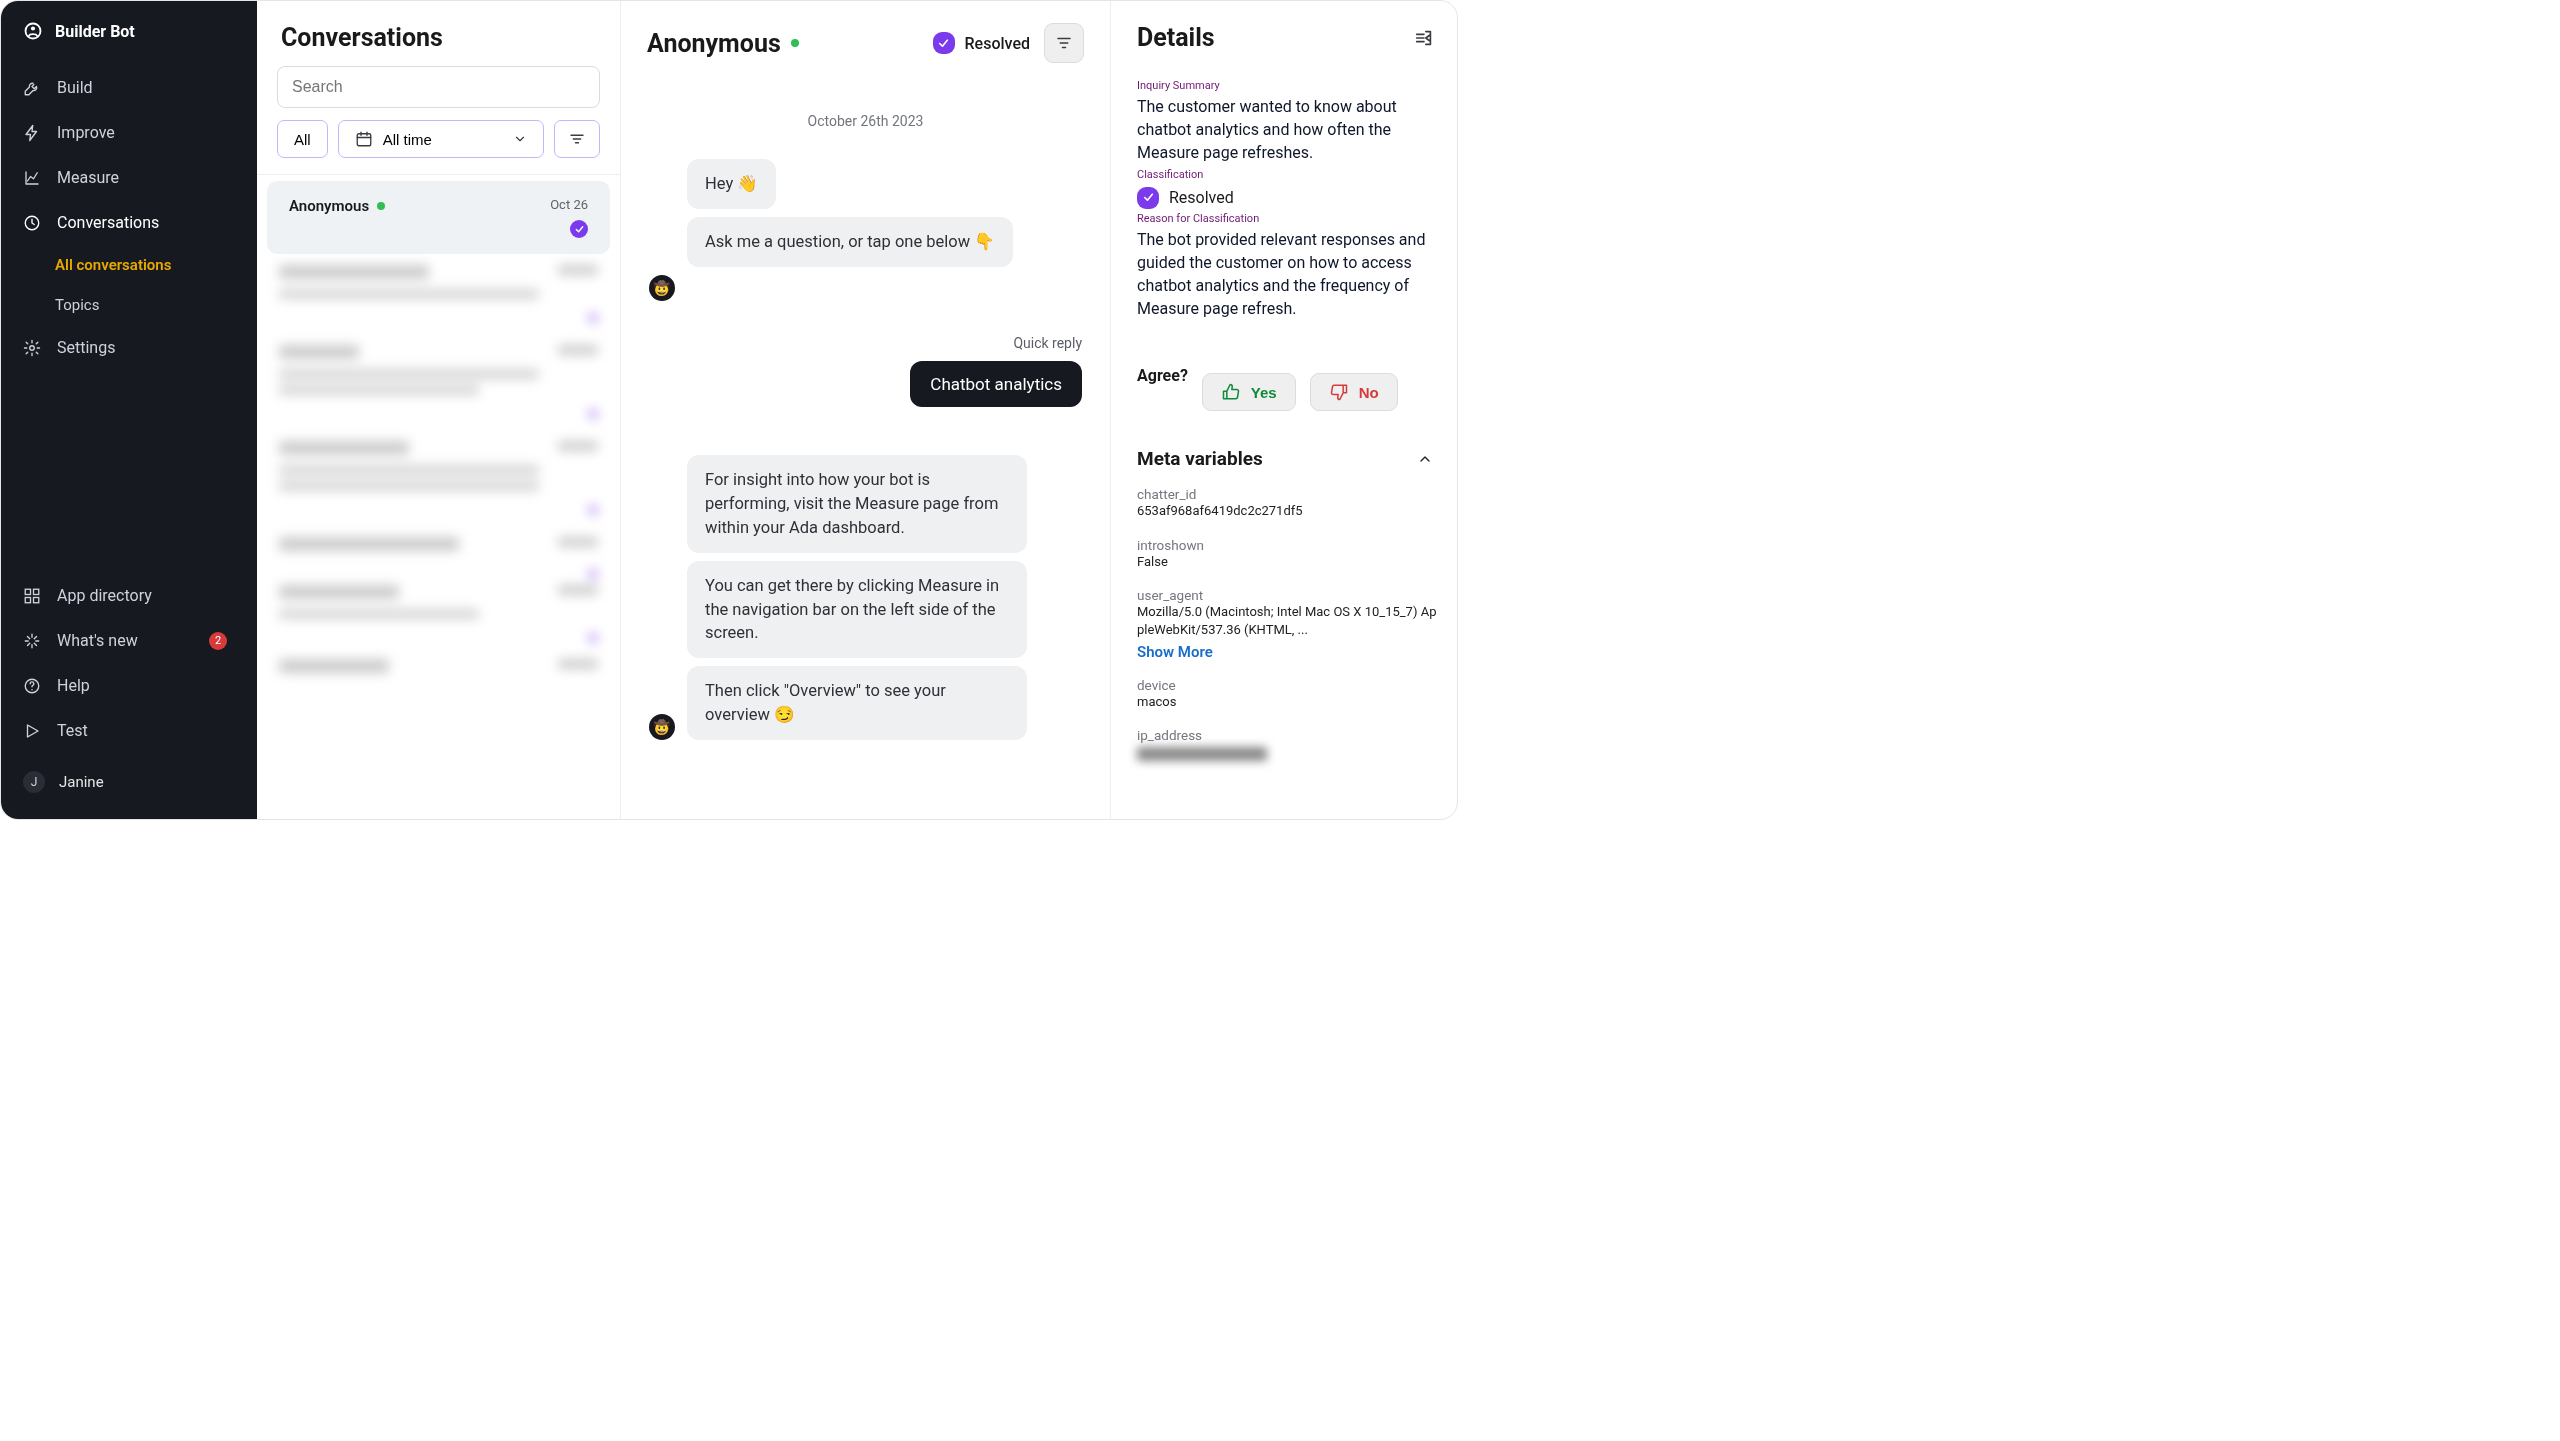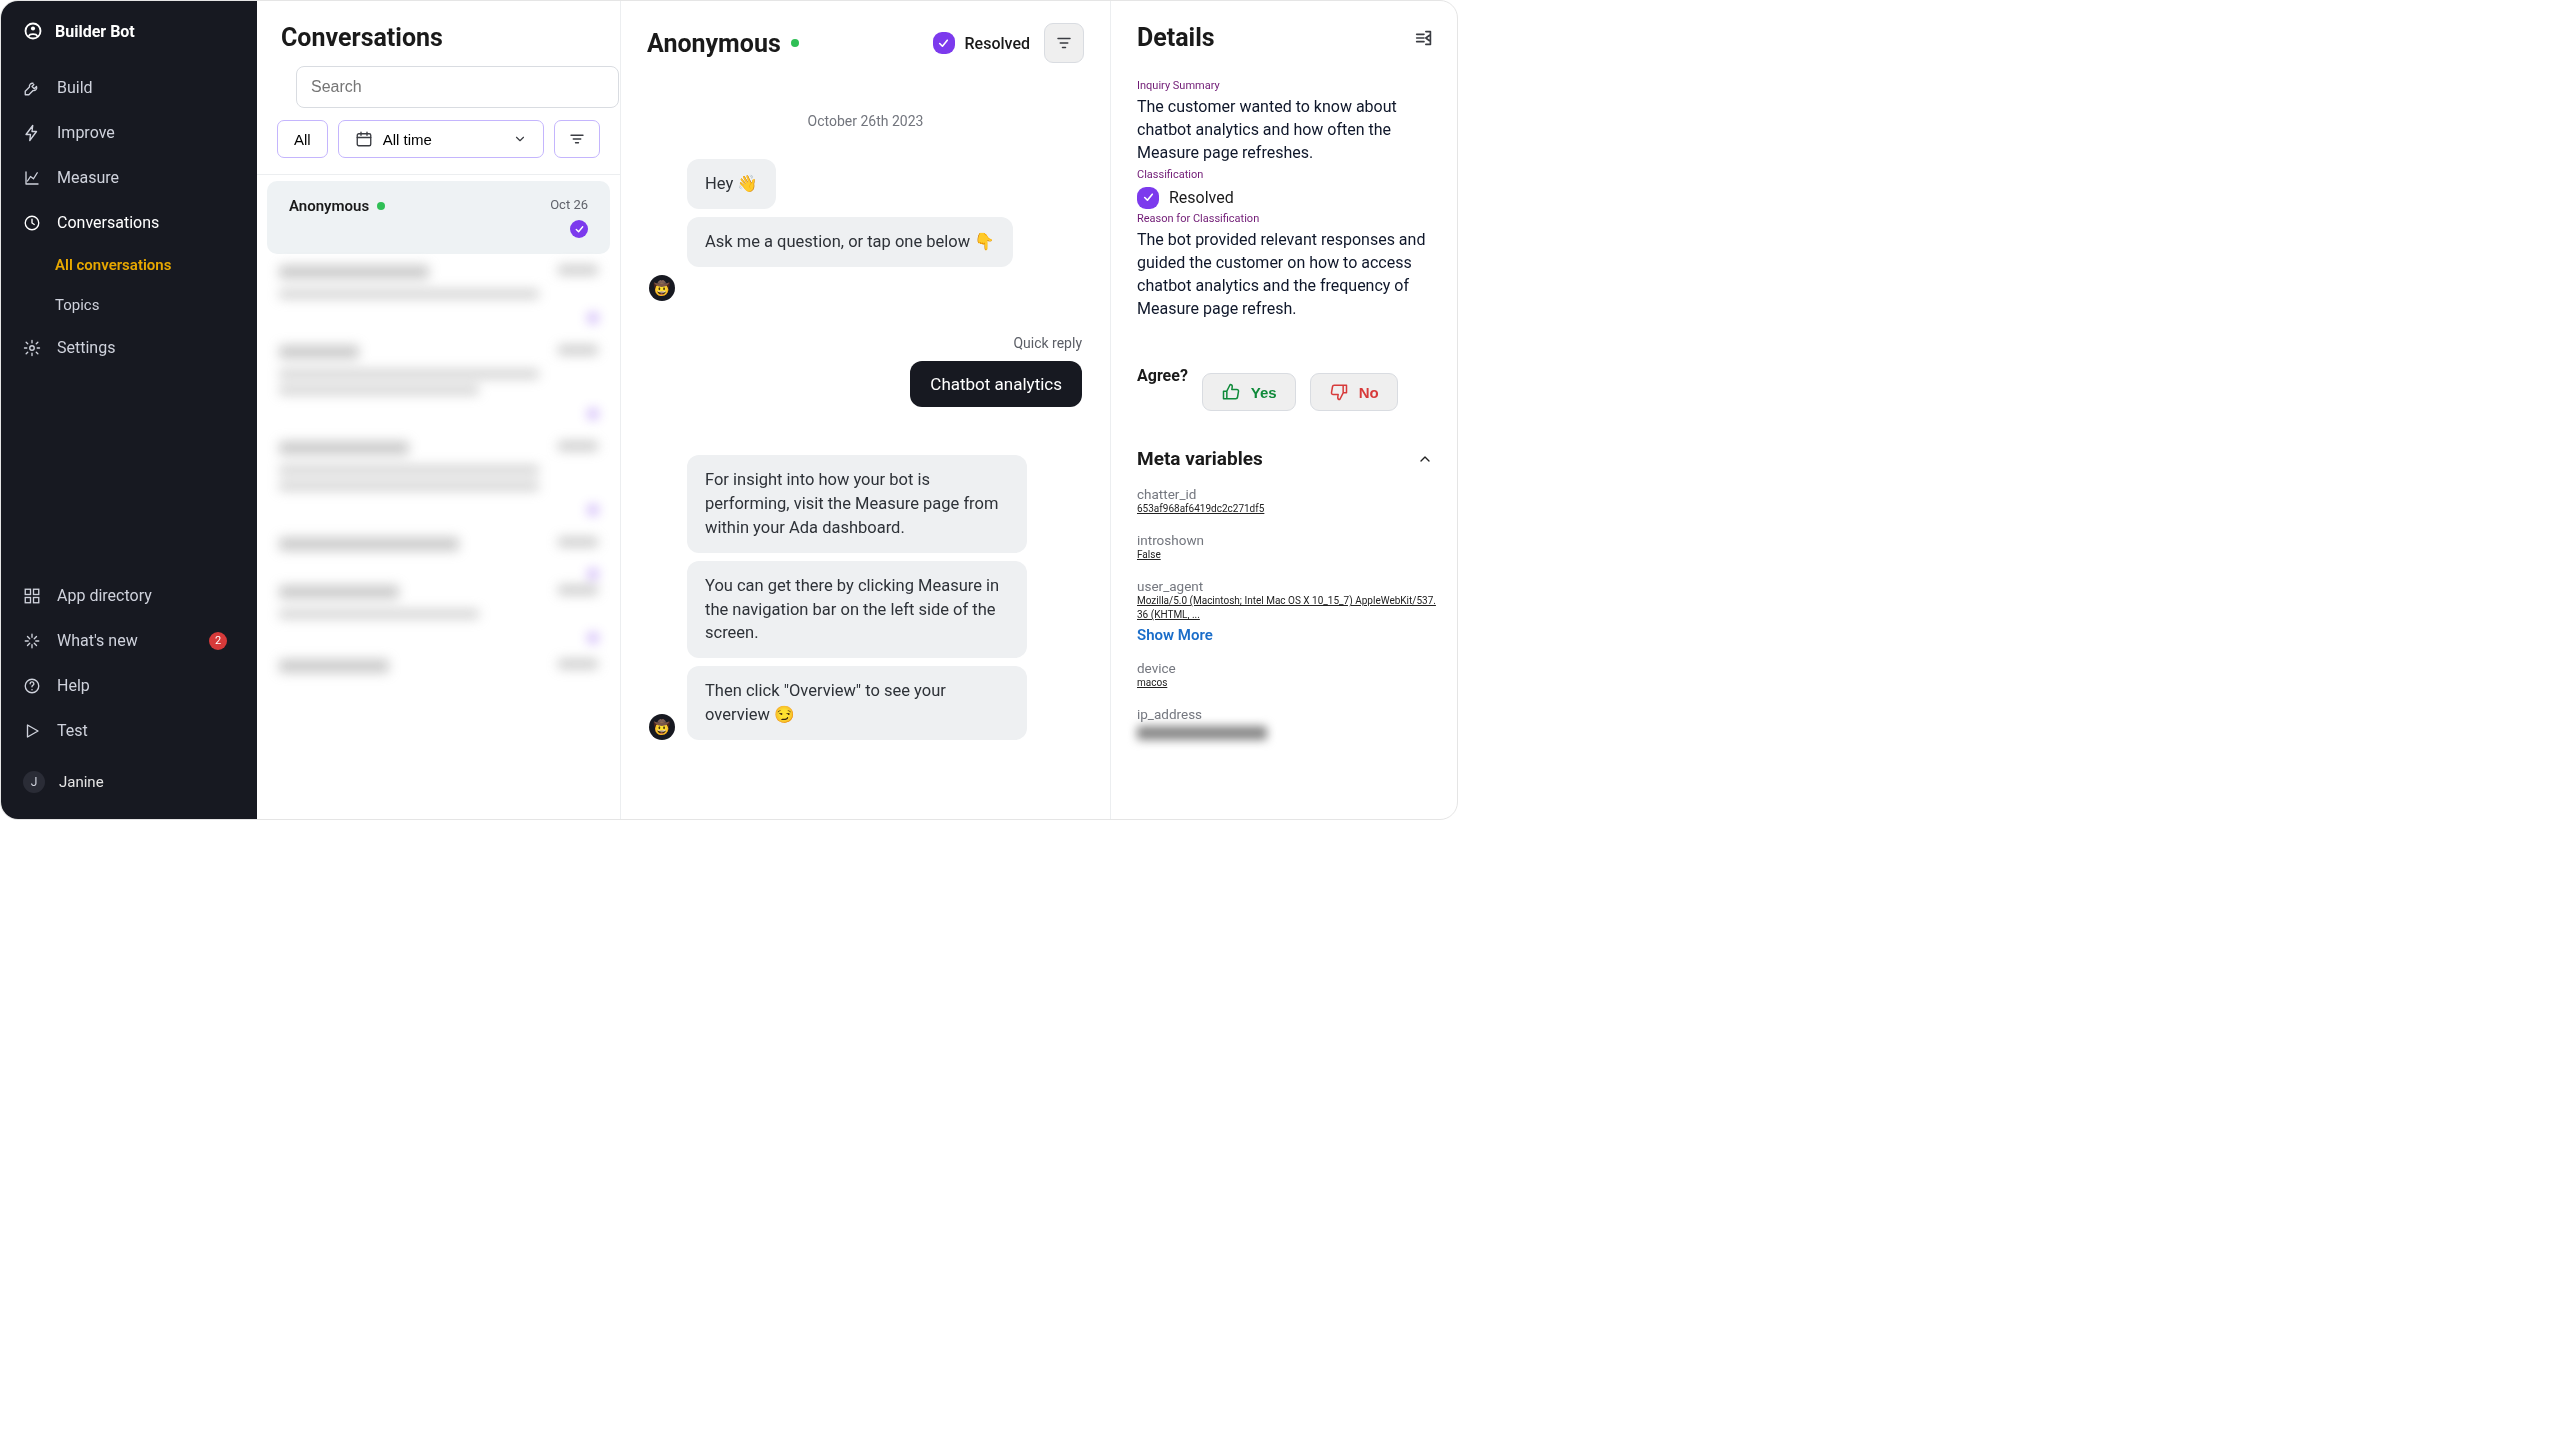--- a/index.html
+++ b/index.html
@@ -16,21 +16,21 @@
 .nav-sub .nav-subitem.active { color: #e8a800; font-weight: 600; }
 .sidebar-bottom { padding-bottom: 8px; }
 .sidebar-bottom .nav-item { position: relative; }
 .badge-count { background:#d73a3a; color:#fff; font-size:11px; width:18px; height:18px; border-radius:9px; display:inline-flex; align-items:center; justify-content:center; margin-left:auto; margin-right:8px; }
 .user-row { display:flex; align-items:center; gap:14px; padding:18px 22px; font-size:15px; }
 .user-avatar { width:22px; height:22px; border-radius:11px; background:#2a2c36; display:inline-flex; align-items:center; justify-content:center; font-size:12px; color:#cfd2dc; }
 
 .conv-list { width: 364px; border-right:1px solid #eceef0; display:flex; flex-direction:column; }
 .conv-header { padding: 22px 24px 14px 24px; font-size: 25px; font-weight: 700; }
 .conv-controls { padding: 0 20px 16px 20px; display:flex; flex-direction:column; gap:12px; border-bottom:1px solid #eceef0;}
-.search-input { width:100%; padding:11px 14px; border:1px solid #d9dce1; border-radius:8px; font-size:16px; background:#fff;margin-left:19px;}
+.search-input { width:100%; padding:11px 14px; border:1px solid #d9dce1; border-radius:8px; font-size:16px; background:#fff;}
 .control-row { display:flex; gap:10px; }
 .pill-btn { border:1px solid #c4b5fd; border-radius:7px; background:#fff; padding:9px 16px; font-size:15px; cursor:pointer; display:flex; align-items:center; gap:10px; }
 .pill-btn.grow { flex:1; justify-content:space-between; }
 .pill-btn.square { width:46px; justify-content:center; padding:9px 0; }
 .conv-items { flex:1; overflow:hidden; position:relative; }
 .conv-item { padding:16px 22px; display:flex; justify-content:space-between; align-items:flex-start; border-radius:10px; margin:6px 10px; }
 .conv-item.selected { background:#eef2f4; }
 .conv-name { font-weight:600; font-size:15px; display:flex; align-items:center; gap:8px; }
 .status-dot { width:8px; height:8px; border-radius:4px; background:#2fbf55; display:inline-block; }
 .conv-meta { text-align:right; font-size:13px; color:#60636b; display:flex; flex-direction:column; gap:8px; align-items:flex-end; }
@@ -66,21 +66,21 @@
 .sec-text { font-size:16px; line-height:1.45; color:#0f172a; }
 .class-row { display:flex; align-items:center; gap:10px; margin-top:6px; }
 .agree-row { display:flex; align-items:center; gap:14px; margin-top:20px; }
 .agree-label { font-weight:700; font-size:16px; }
 .vote-btn { border:1px solid #d9dce1; border-radius:9px; padding:8px 18px; display:inline-flex; align-items:center; gap:10px; font-size:15px; font-weight:600; cursor:pointer;margin-top:33px;}
 .vote-yes { color:#0f8a3a; }
 .vote-no { color:#d73a3a; }
 .meta-h { font-size:19px; font-weight:700; margin-top:36px; display:flex; justify-content:space-between; align-items:center; padding-right:4px;}
 .meta-item { margin-top:16px; }
 .meta-key { font-size:13.5px; color:#74777f; }
-.meta-val { font-size:10px; color:#222; word-break:break-all; line-height:1.4;text-decoration:underline;}
+.meta-val { font-size:13px; color:#222; word-break:break-all; line-height:1.4;}
 .show-more { color:#1a6dc9; font-weight:600; cursor:pointer; margin-top:4px; font-size:15px;}
 .meta-blur { filter:blur(5px); height:14px; background:#888; border-radius:3px; width:130px; margin-top:4px;}
 
 svg { display:block; }
 </style>
 </head>
 <body>
 
 <div class="app">
 

